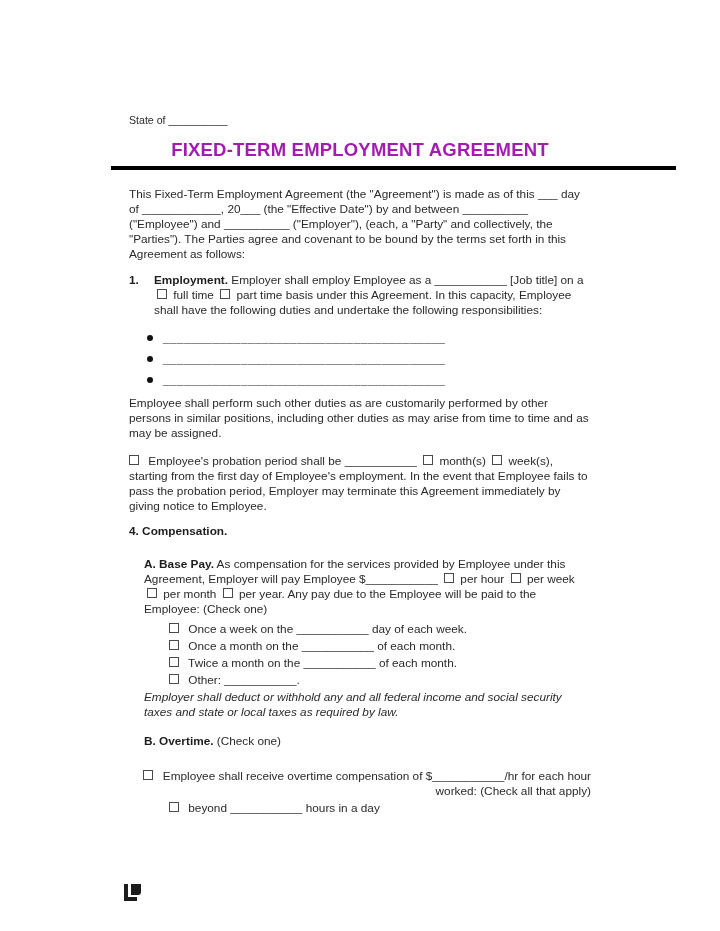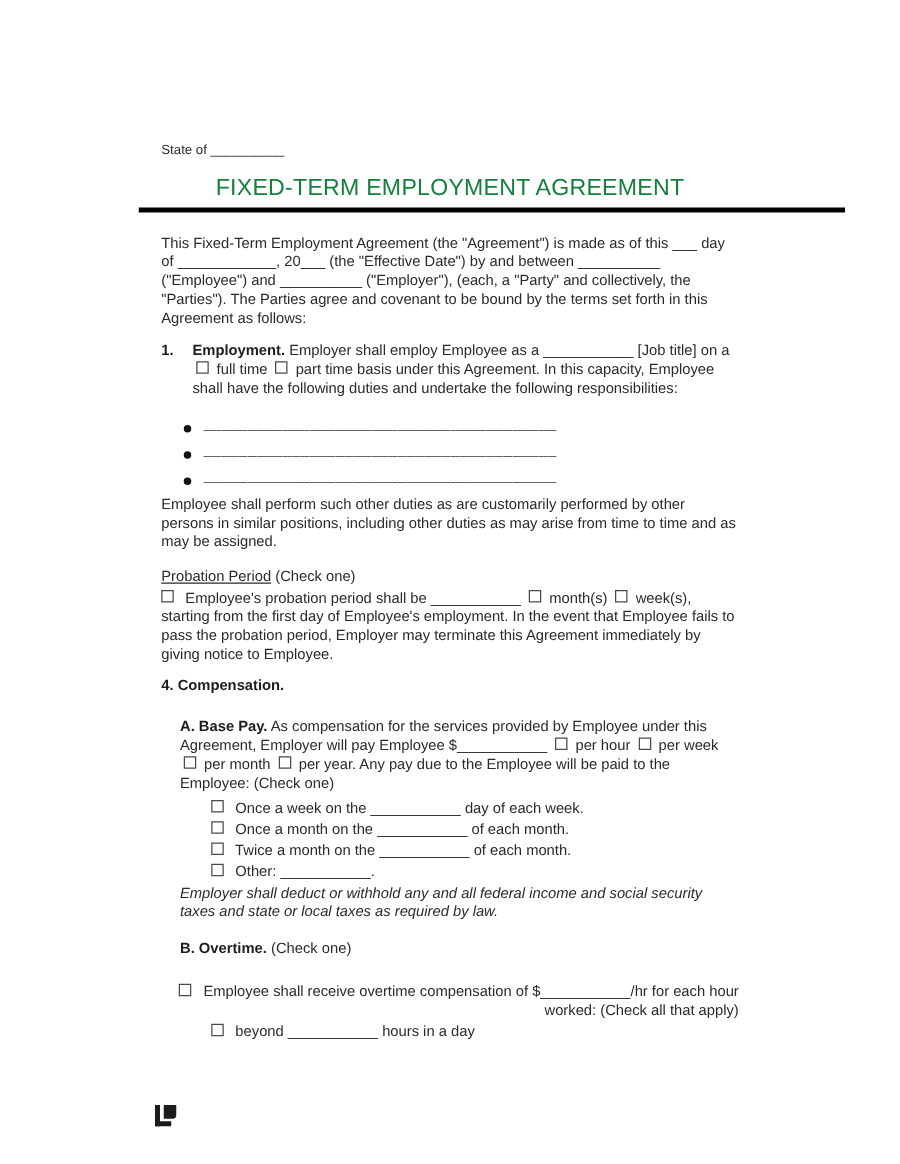--- a/index.html
+++ b/index.html
@@ -15,25 +15,25 @@
     line-height: 15px;
     overflow: hidden;
     box-sizing: border-box;
   }
   .content { padding: 97px 85px 0 85px; }
 
   .state-line { font-size: 10.6px; margin: 0 0 12px 0; }
 
   .title {
     text-align: center;
-    font-weight: normal;
+    font-weight: bold;
     font-size: 18.5px;
     line-height: 20px;
     letter-spacing: 0.2px;
-    color: #15803d;
+    color: #a21caf;
     margin: 0 0 6px 0;
   }
   .rule {
     height: 4px;
     background: #000000;
     margin: 0 0 17px -18px;
     width: 574px;
   }
 
   p { margin: 0 0 12px 0; }
@@ -62,21 +62,21 @@
     border: 1.2px solid #4a4a4a;
     margin: 0 3px;
     vertical-align: 0px;
     background: #ffffff;
   }
   .cb-lead { margin-left: 0; margin-right: 6px; }
 
   .bullets { margin: 0 0 8px 0; }
   .bullet-row {
     display: flex;
-    align-items: flex-end;
+    align-items: flex-start;
     padding-left: 18px;
     margin-bottom: 6px;
     line-height: 15px;
   }
   .dot {
     flex: 0 0 auto;
     width: 6px; height: 6px;
     border-radius: 50%;
     background: #111111;
     margin: 4px 10px 0 0;
@@ -142,24 +142,20 @@
         <span class="blank-text">________________________________________</span>
       </div>
     </div>
 
     <p class="mb13">Employee shall perform such other duties as are customarily performed by other persons in similar positions, including other duties as may arise from time to time and as may be assigned.</p>
 
 
 
     <div class="mb10">
       <p class="mb2">
-        <span class="u">Probation Period</span>
-        <span>(Check one)</span>
-      </p>
-      <p class="mb2">
         <span class="cb cb-lead"></span>
         <span>Employee's probation period shall be ___________</span>
         <span class="cb"></span>
         <span>month(s)</span>
         <span class="cb"></span>
         <span>week(s), starting from the first day of Employee's employment. In the event that Employee fails to pass the probation period, Employer may terminate this Agreement immediately by giving notice to Employee.</span>
       </p>
     </div>
 
     <p class="b mb18">4. Compensation.</p>

